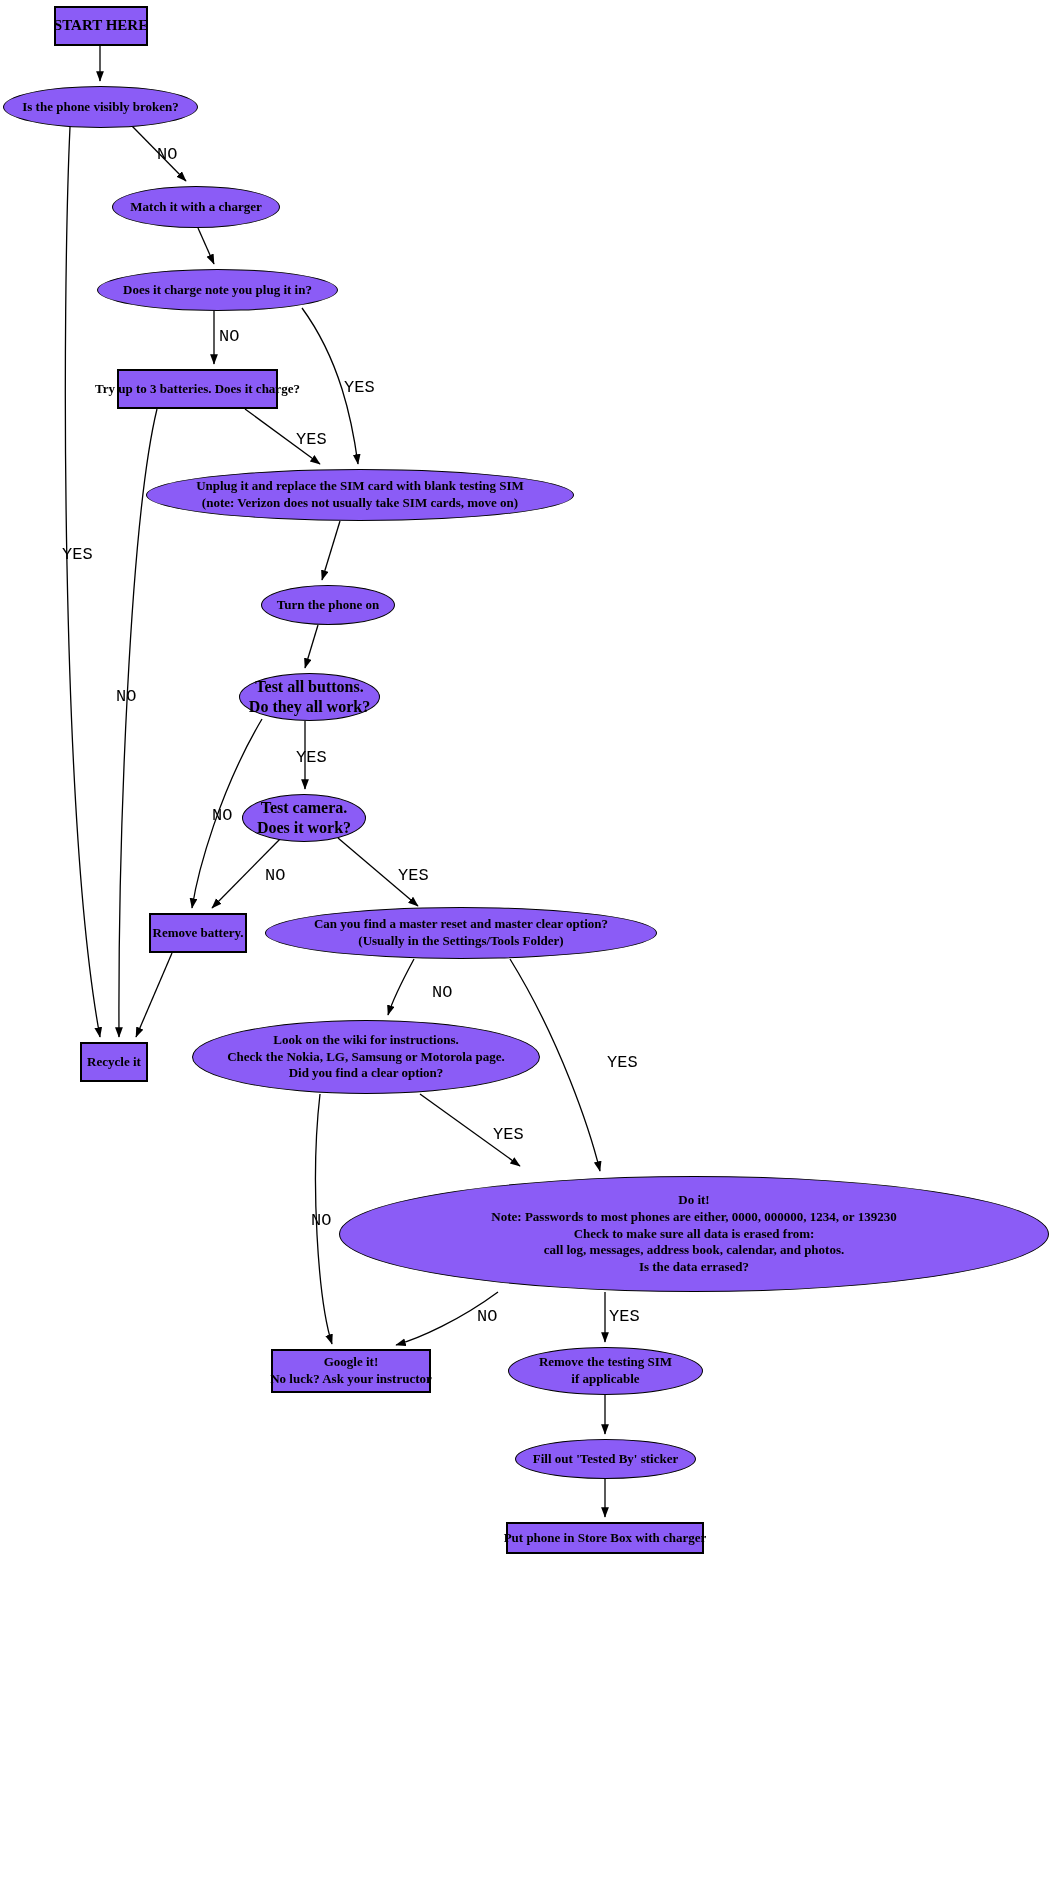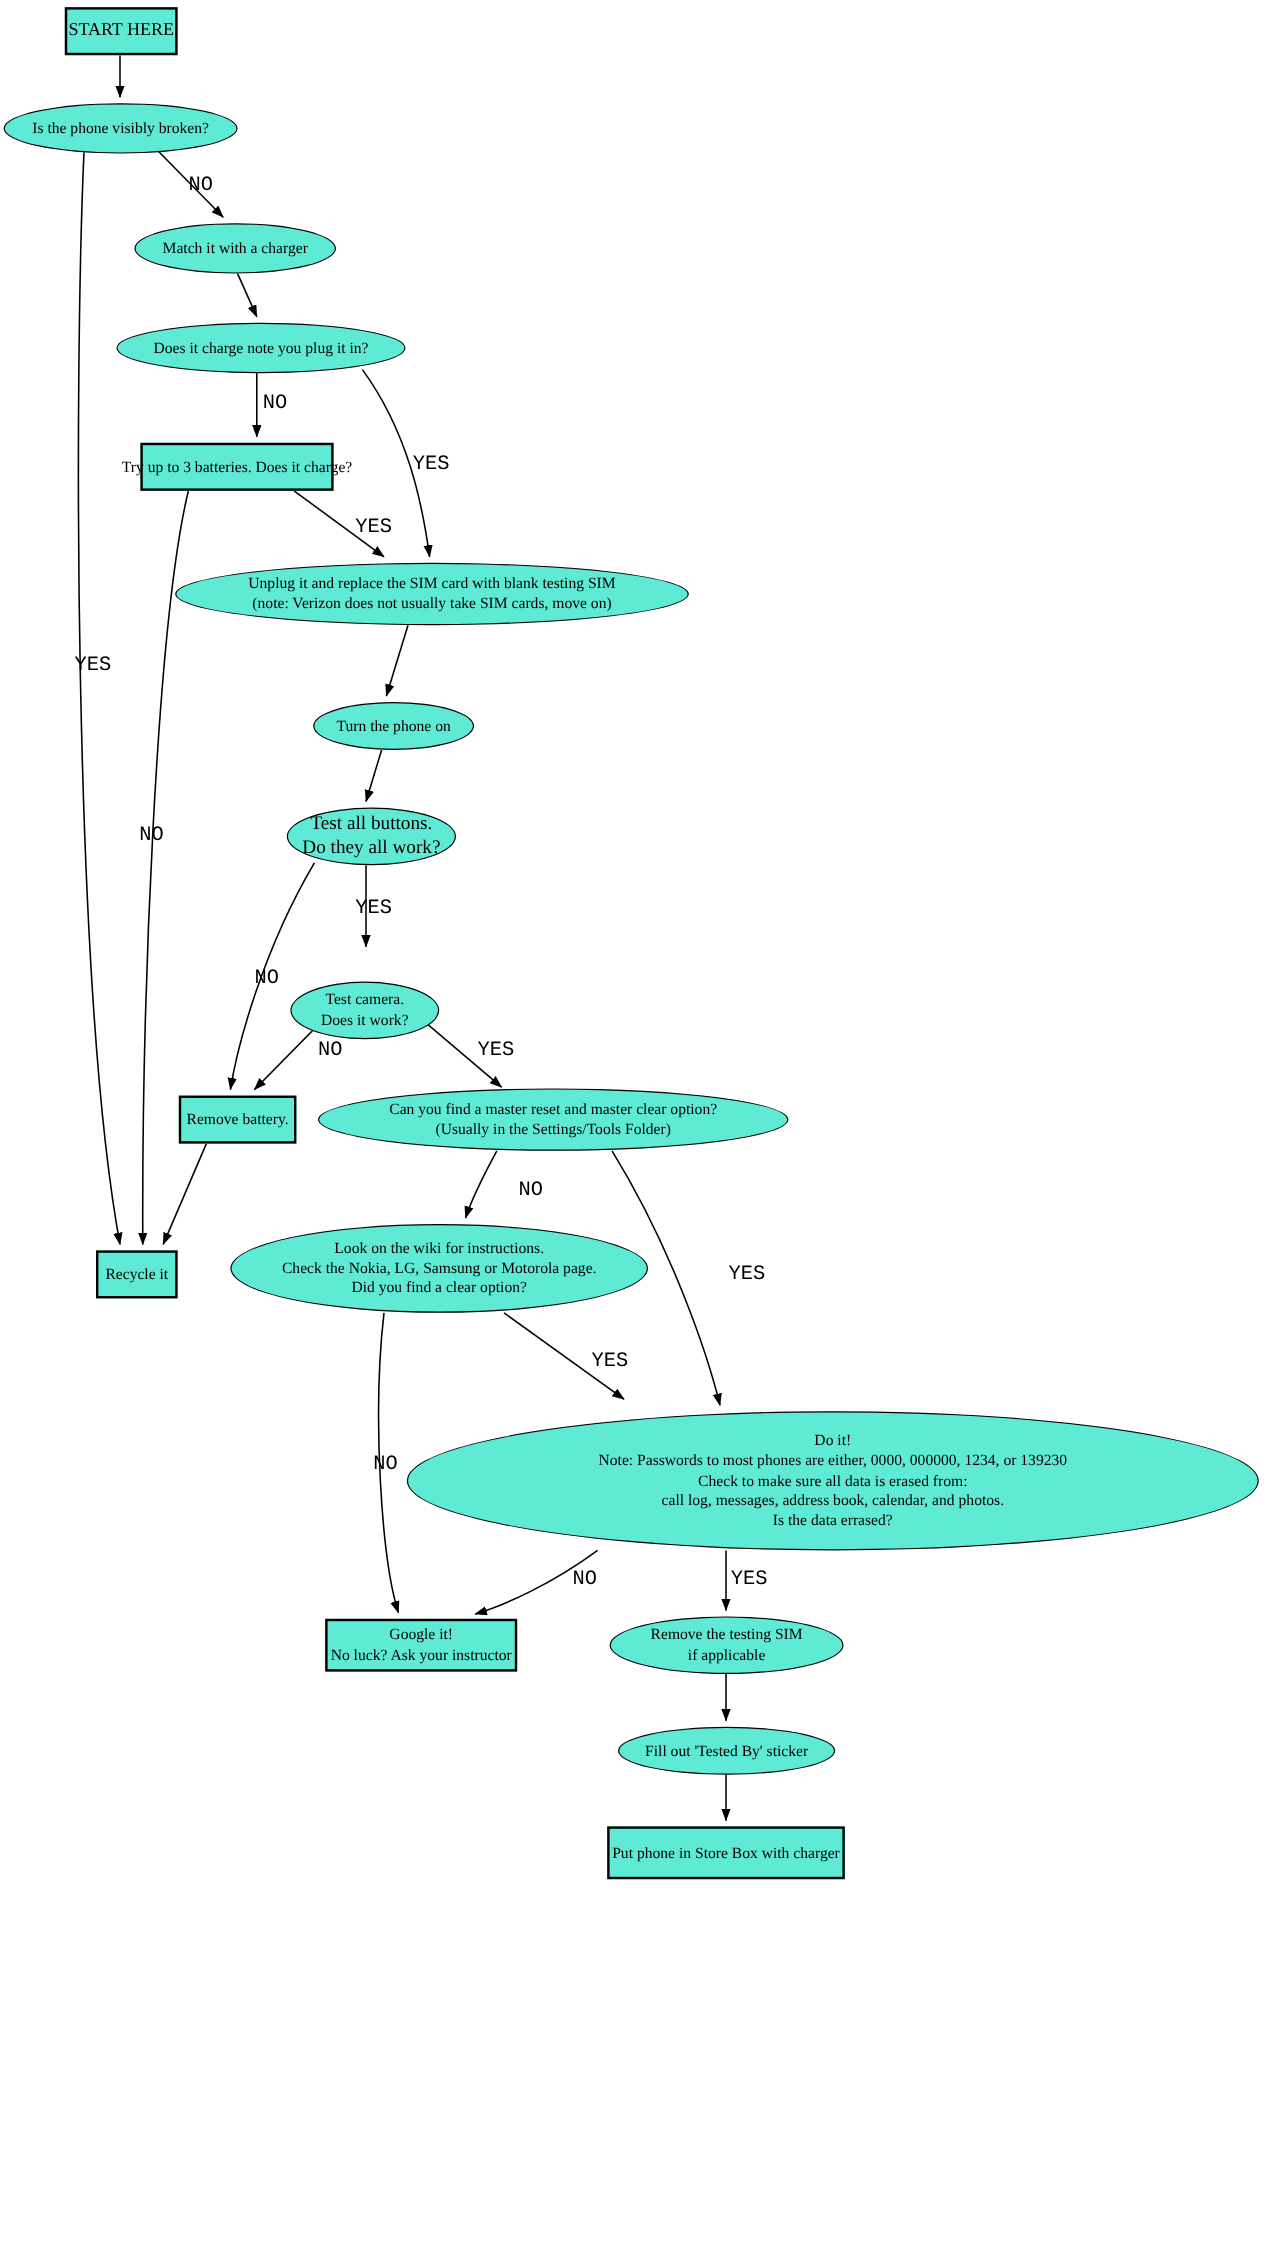--- a/index.html
+++ b/index.html
@@ -24,23 +24,24 @@
     pointer-events: none;
   }
   .node {
     position: absolute;
     box-sizing: border-box;
     display: flex;
     align-items: center;
     justify-content: center;
     text-align: center;
     color: #000000;
-    background: #5eead4;
+    background: #8b5cf6;
     line-height: 1.28;
     white-space: pre;
+    font-weight: bold;
   }
   .node.box {
     border: 2px solid #000000;
     border-radius: 0;
   }
   .node.ellipse {
     border: 1.2px solid #000000;
     border-radius: 50% / 50%;
   }
   .node-label {
@@ -96,40 +97,40 @@
       <div class="node box" style="left: 54px; top: 6px; width: 94px; height: 40px; font-size: 15px;"><span class="node-label">START HERE</span></div>
       <div class="node ellipse" style="left: 3px; top: 86px; width: 195px; height: 42px; font-size: 13px;"><span class="node-label">Is the phone visibly broken?</span></div>
       <div class="node ellipse" style="left: 112px; top: 186px; width: 168px; height: 42px; font-size: 13px;"><span class="node-label">Match it with a charger</span></div>
       <div class="node ellipse" style="left: 97px; top: 269px; width: 241px; height: 42px; font-size: 13px;"><span class="node-label">Does it charge note you plug it in?</span></div>
       <div class="node box" style="left: 117px; top: 369px; width: 161px; height: 40px; font-size: 13px;"><span class="node-label">Try up to 3 batteries. Does it charge?</span></div>
       <div class="node ellipse" style="left: 146px; top: 469px; width: 428px; height: 52px; font-size: 13px;"><span class="node-label">Unplug it and replace the SIM card with blank testing SIM
 (note: Verizon does not usually take SIM cards, move on)</span></div>
       <div class="node ellipse" style="left: 261px; top: 585px; width: 134px; height: 40px; font-size: 13px;"><span class="node-label">Turn the phone on</span></div>
       <div class="node ellipse" style="left: 239px; top: 673px; width: 141px; height: 48px; font-size: 16px;"><span class="node-label">Test all buttons.
 Do they all work?</span></div>
-      <div class="node ellipse" style="left: 242px; top: 818px; width: 124px; height: 48px; font-size: 13px;"><span class="node-label">Test camera.
+      <div class="node ellipse" style="left: 242px; top: 794px; width: 124px; height: 48px; font-size: 16px;"><span class="node-label">Test camera.
 Does it work?</span></div>
       <div class="node box" style="left: 149px; top: 913px; width: 98px; height: 40px; font-size: 13px;"><span class="node-label">Remove battery.</span></div>
       <div class="node ellipse" style="left: 265px; top: 907px; width: 392px; height: 52px; font-size: 13px;"><span class="node-label">Can you find a master reset and master clear option?
 (Usually in the Settings/Tools Folder)</span></div>
       <div class="node box" style="left: 80px; top: 1042px; width: 68px; height: 40px; font-size: 13px;"><span class="node-label">Recycle it</span></div>
       <div class="node ellipse" style="left: 192px; top: 1020px; width: 348px; height: 74px; font-size: 13px;"><span class="node-label">Look on the wiki for instructions.
 Check the Nokia, LG, Samsung or Motorola page.
 Did you find a clear option?</span></div>
       <div class="node ellipse" style="left: 339px; top: 1176px; width: 710px; height: 116px; font-size: 13px;"><span class="node-label">Do it!
 Note: Passwords to most phones are either, 0000, 000000, 1234, or 139230
 Check to make sure all data is erased from:
 call log, messages, address book, calendar, and photos.
 Is the data errased?</span></div>
       <div class="node box" style="left: 271px; top: 1349px; width: 160px; height: 44px; font-size: 13px;"><span class="node-label">Google it!
 No luck? Ask your instructor</span></div>
       <div class="node ellipse" style="left: 508px; top: 1347px; width: 195px; height: 48px; font-size: 13px;"><span class="node-label">Remove the testing SIM
 if applicable</span></div>
       <div class="node ellipse" style="left: 515px; top: 1439px; width: 181px; height: 40px; font-size: 13px;"><span class="node-label">Fill out 'Tested By' sticker</span></div>
-      <div class="node box" style="left: 506px; top: 1522px; width: 198px; height: 44px; font-size: 13px;"><span class="node-label">Put phone in Store Box with charger</span></div>
+      <div class="node box" style="left: 506px; top: 1522px; width: 198px; height: 32px; font-size: 13px;"><span class="node-label">Put phone in Store Box with charger</span></div>
     </div>
   <div id="edge-label-layer">
       <div class="edge-label" style="left: 62px; top: 545px;">YES</div>
       <div class="edge-label" style="left: 157px; top: 145px;">NO</div>
       <div class="edge-label" style="left: 219px; top: 327px;">NO</div>
       <div class="edge-label" style="left: 344px; top: 378px;">YES</div>
       <div class="edge-label" style="left: 116px; top: 687px;">NO</div>
       <div class="edge-label" style="left: 296px; top: 430px;">YES</div>
       <div class="edge-label" style="left: 212px; top: 806px;">NO</div>
       <div class="edge-label" style="left: 296px; top: 748px;">YES</div>

